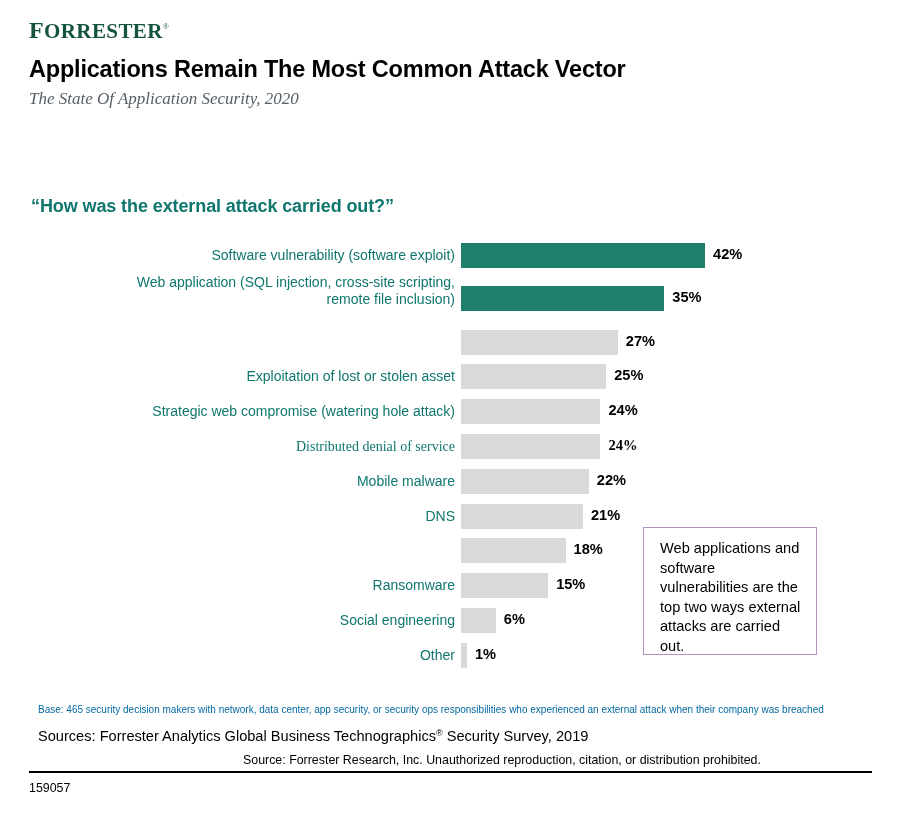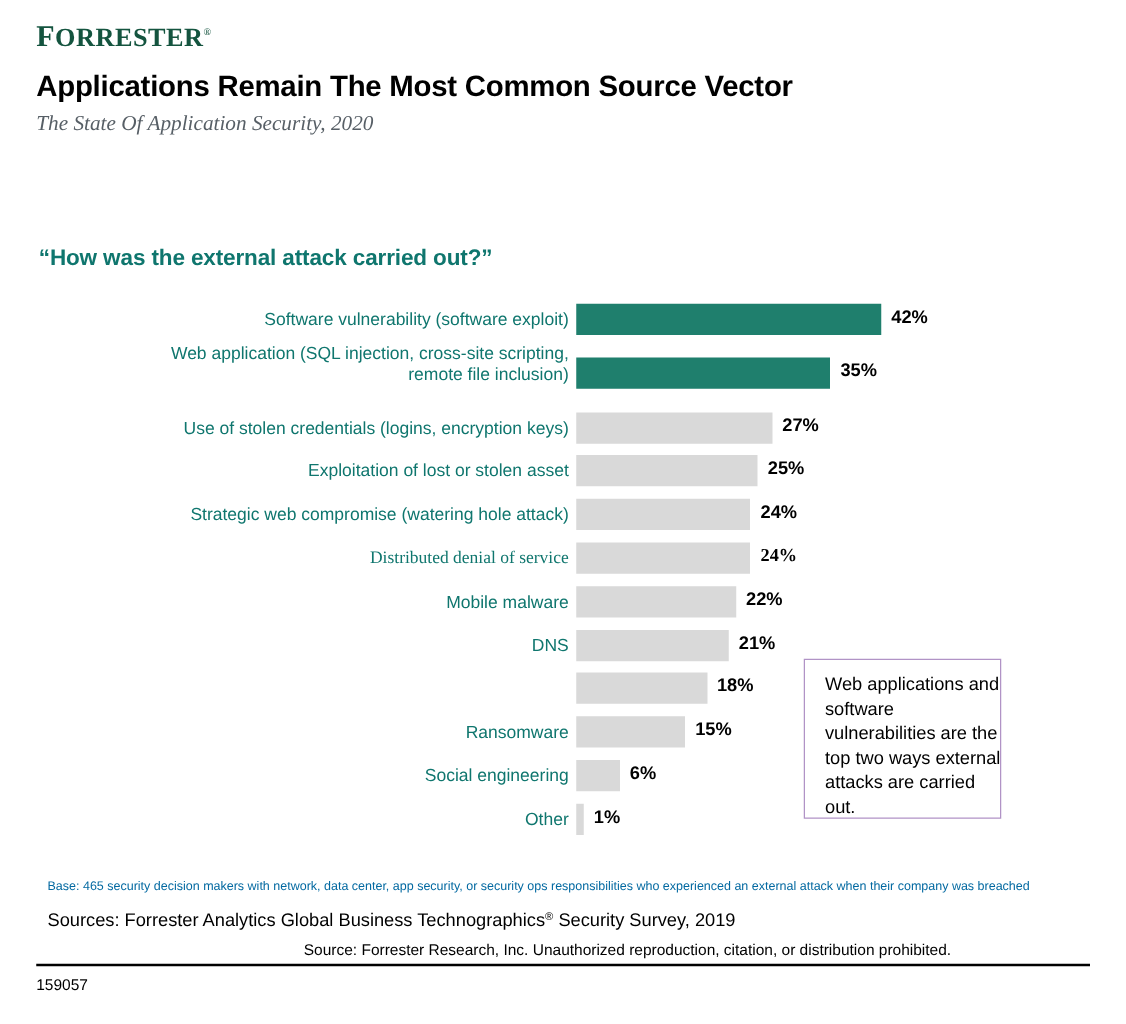--- a/index.html
+++ b/index.html
@@ -108,21 +108,21 @@
     font-weight: 700;
     color: #000;
     white-space: nowrap;
   }
 
   
   #callout {
     position: absolute;
     left: 643px;
     top: 527px;
-    width: 158px;
+    width: 174px;
     height: 128px;
     border: 1px solid #b193c6;
     background: #ffffff;
     box-sizing: border-box;
   }
   #callout p {
     margin: 0;
     position: absolute;
     left: 16px;
     top: 11px;
@@ -183,38 +183,37 @@
 </style>
 </head>
 <body>
 
 <div class="page">
 
   <div id="brand">
     <span class="cap">F</span><span class="small">ORRESTER</span><span class="reg">®</span>
   </div>
 
-  <div id="title">Applications Remain The Most Common Source Vector</div>
+  <div id="title">Applications Remain The Most Common Attack Vector</div>
   <div id="subtitle">The State Of Application Security, 2020</div>
   <div id="question">“How was the external attack carried out?”</div>
 
   <div id="chart">
       <div class="row" style="top: 0px;">
         <div class="label" style="top: 4px;">Software vulnerability (software exploit)</div>
         <div class="bar" style="width: 244.02px; background: rgb(31, 127, 109);"></div>
         <div class="value" style="left: 713.02px;">42%</div>
       </div>
       <div class="row" style="top: 34.8px;">
         <div class="label" style="top: -4px;">Web application (SQL injection, cross-site scripting,
 remote file inclusion)</div>
         <div class="bar" style="width: 203.35px; background: rgb(31, 127, 109); top: 8px;"></div>
         <div class="value" style="left: 672.35px; top: 11px;">35%</div>
       </div>
       <div class="row" style="top: 86.6px;">
-        <div class="label" style="top: 4px;">Use of stolen credentials (logins, encryption keys)</div>
         <div class="bar" style="width: 156.87px; background: rgb(217, 217, 217);"></div>
         <div class="value" style="left: 625.87px;">27%</div>
       </div>
       <div class="row" style="top: 121.4px;">
         <div class="label" style="top: 4px;">Exploitation of lost or stolen asset</div>
         <div class="bar" style="width: 145.25px; background: rgb(217, 217, 217);"></div>
         <div class="value" style="left: 614.25px;">25%</div>
       </div>
       <div class="row" style="top: 156.2px;">
         <div class="label" style="top: 4px;">Strategic web compromise (watering hole attack)</div>

